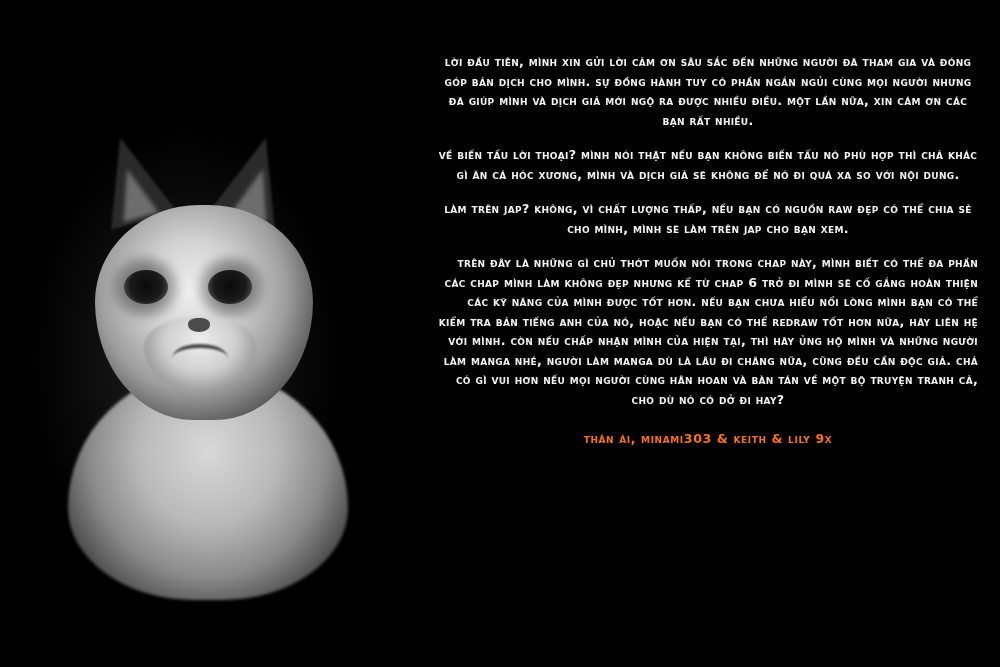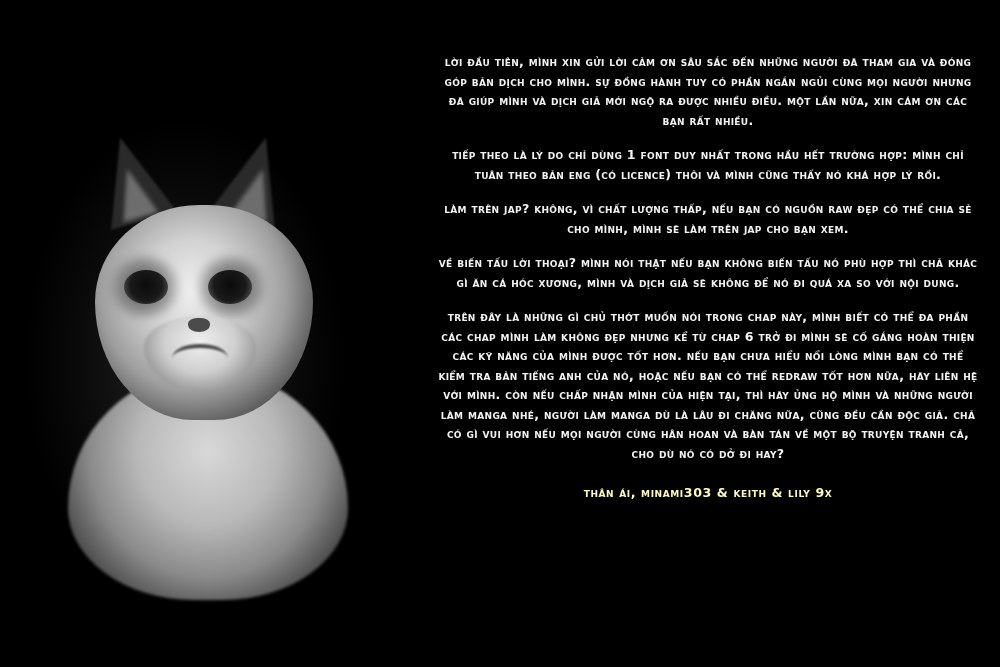--- a/index.html
+++ b/index.html
@@ -160,33 +160,33 @@
     letter-spacing: 0.3px;
     text-align: center;
     margin: 0 0 15px 0;
     font-weight: 700;
     font-variant: small-caps;
     text-transform: lowercase;
     color: #f2f2f2;
     text-shadow: 0 0 1px rgba(0,0,0,0.9);
   }
   .para.block {
-    text-align: center;
+    text-align: right;
     text-align-last: center;
   }
   .signature {
     margin-top: 22px;
     text-align: center;
     font-family: "DejaVu Sans", sans-serif;
     font-size: 12.6px;
     font-weight: 700;
     font-variant: small-caps;
     text-transform: lowercase;
     letter-spacing: 0.6px;
-    color: #fef9c3;
+    color: #f97316;
   }
 </style>
 </head>
 <body>
 
 <div class="page">
 
   <div class="photo">
     <div class="photo-vignette"></div>
     <div class="cat">
@@ -201,20 +201,19 @@
       <div class="eye left"></div>
       <div class="eye right"></div>
       <div class="muzzle"></div>
       <div class="nose"></div>
       <div class="frown"></div>
     </div>
   </div>
 
   <div class="text-col">
     <p class="para">Lời đầu tiên, mình xin gửi lời cảm ơn sâu sắc đến những người đã tham gia và đóng góp bản dịch cho mình. Sự đồng hành tuy có phần ngắn ngủi cùng mọi người nhưng đã giúp mình và dịch giả mới ngộ ra được nhiều điều. Một lần nữa, xin cám ơn các bạn rất nhiều.</p>
-    <p class="para">Tiếp theo là lý do chỉ dùng 1 font duy nhất trong hầu hết trường hợp: mình chỉ tuân theo bản eng (có licence) thôi và mình cũng thấy nó khá hợp lý rồi.</p>
+    <p class="para">Về biến tấu lời thoại? Mình nói thật nếu bạn không biến tấu nó phù hợp thì chả khác gì ăn cá hóc xương, mình và dịch giả sẽ không để nó đi quá xa so với nội dung.</p>
     <p class="para">Làm trên Jap? Không, vì chất lượng thấp, nếu bạn có nguồn raw đẹp có thể chia sẻ cho mình, mình sẽ làm trên Jap cho bạn xem.</p>
-    <p class="para">Về biến tấu lời thoại? Mình nói thật nếu bạn không biến tấu nó phù hợp thì chả khác gì ăn cá hóc xương, mình và dịch giả sẽ không để nó đi quá xa so với nội dung.</p>
     <p class="para block">Trên đây là những gì chủ thớt muốn nói trong chap này, mình biết có thể đa phần các chap mình làm không đẹp nhưng kể từ chap 6 trở đi mình sẽ cố gắng hoàn thiện các kỹ năng của mình được tốt hơn. Nếu bạn chưa hiểu nổi lòng mình bạn có thể kiểm tra bản tiếng anh của nó, hoặc nếu bạn có thể redraw tốt hơn nữa, hãy liên hệ với mình. Còn nếu chấp nhận mình của hiện tại, thì hãy ủng hộ mình và những người làm manga nhé, người làm manga dù là lâu đi chăng nữa, cũng đều cần độc giả. Chả có gì vui hơn nếu mọi người cùng hân hoan và bàn tán về một bộ truyện tranh cả, cho dù nó có dở đi hay?</p>
     <div class="signature">Thân ái, Minami303 &amp; Keith &amp; Lily 9x</div>
   </div>
 
 </div>
 
 </body></html>

